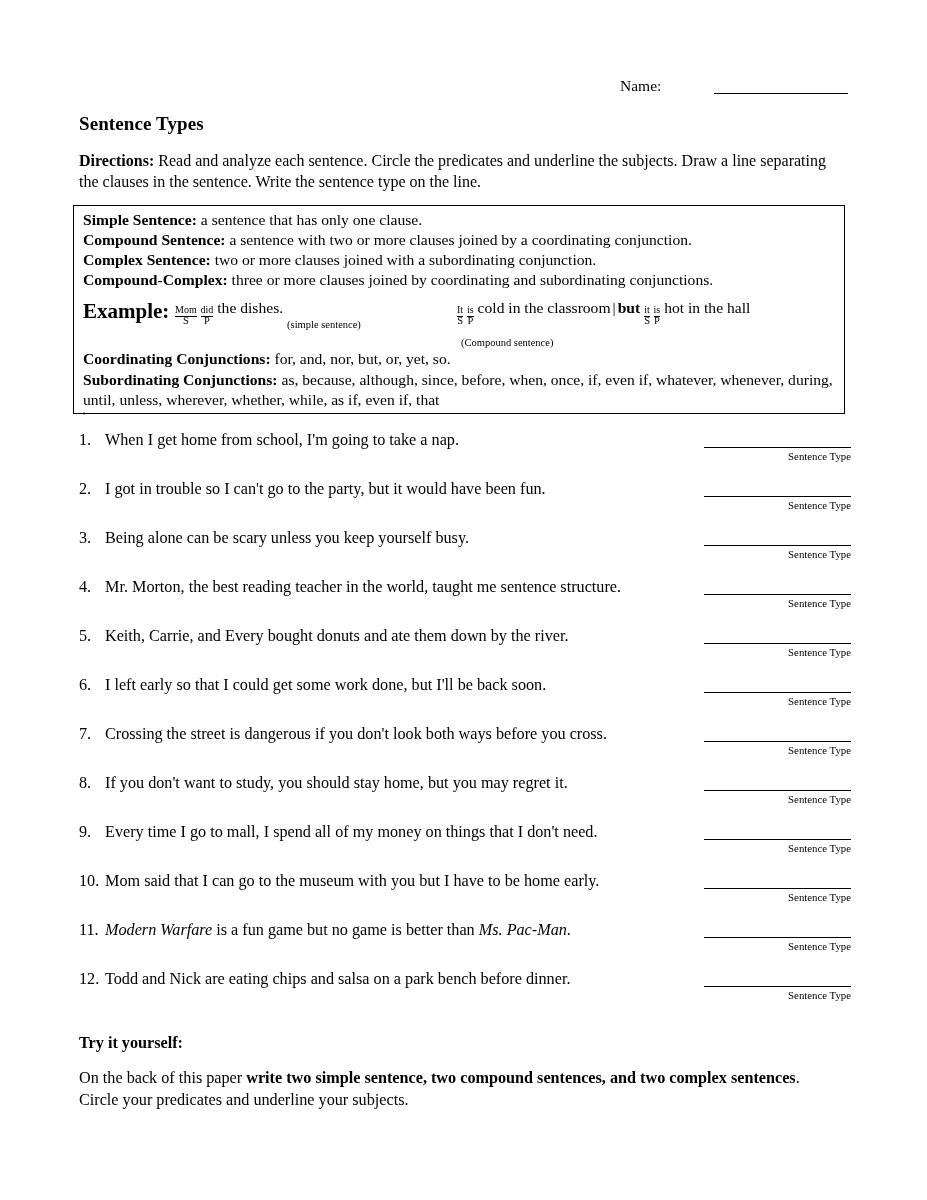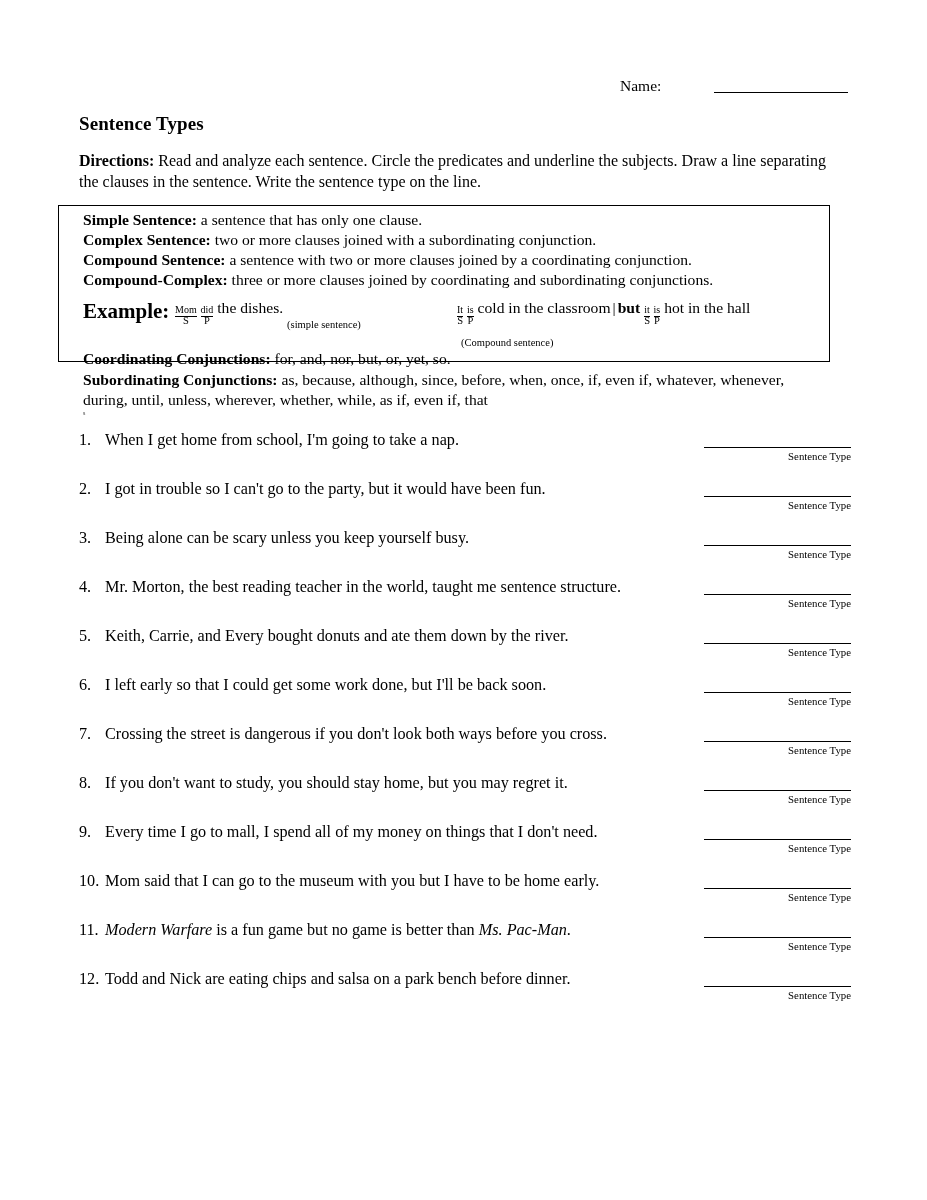--- a/index.html
+++ b/index.html
@@ -22,21 +22,21 @@
     height: 1200px;
   }
 
   
   .name-row {
     position: absolute;
     left: 620px;
     top: 78px;
     width: 228px;
     display: flex;
-    align-items: flex-start;
+    align-items: center;
     gap: 48px;
   }
   .name-label {
     font-size: 15.5px;
     line-height: 1;
     white-space: nowrap;
     padding-bottom: 1px;
   }
   .name-blank {
     flex: 1;
@@ -62,27 +62,27 @@
     top: 150px;
     width: 768px;
     font-size: 16px;
     line-height: 1.32;
   }
   .directions b { font-weight: bold; }
 
   
   .defbox {
     position: absolute;
-    left: 58px;
+    left: 73px;
     top: 205px;
     width: 772px;
-    height: 157px;
+    height: 209px;
     border: 1.6px solid #000;
     box-sizing: border-box;
-    padding: 4px 8px 0 24px;
+    padding: 4px 8px 0 9px;
   }
   .def-line {
     font-size: 15.6px;
     line-height: 1.29;
     white-space: nowrap;
   }
   .def-line b { font-weight: bold; }
 
   
   .example-row {
@@ -234,24 +234,24 @@
   <div class="directions">
     <b>Directions:</b><span> Read and analyze each sentence.  Circle the predicates and underline the subjects.  Draw a line separating the clauses in the sentence.  Write the sentence type on the line.</span>
   </div>
 
   <div class="defbox">
 
     <div class="def-line">
       <b>Simple Sentence:</b><span> a sentence that has only one clause.</span>
     </div>
     <div class="def-line">
+      <b>Compound Sentence:</b><span> a sentence with two or more clauses joined by a coordinating conjunction.</span>
+    </div>
+    <div class="def-line">
       <b>Complex Sentence:</b><span> two or more clauses joined with a subordinating conjunction.</span>
-    </div>
-    <div class="def-line">
-      <b>Compound Sentence:</b><span> a sentence with two or more clauses joined by a coordinating conjunction.</span>
     </div>
     <div class="def-line">
       <b>Compound-Complex:</b><span> three or more clauses joined by coordinating and subordinating conjunctions.</span>
     </div>
 
     <div class="example-row">
       <span class="ex-label">Example:</span>
 
       <span class="ex-a">
         <span class="sp"><span class="word">Mom</span><span class="mark">S</span></span><span class="plain">&nbsp;</span><span class="sp"><span class="word">did</span><span class="mark">P</span></span><span class="plain">&nbsp;</span><span class="plain">the dishes.</span><span class="paren-note">(simple sentence)</span>
@@ -366,14 +366,18 @@
     <div class="q-row">
       <div class="q-text"><span class="num">12.</span><span>Todd and Nick are eating chips and salsa on a park bench before dinner.</span></div>
       <div class="ansline">
         <div class="rule"></div>
         <div class="cap">Sentence Type</div>
       </div>
     </div>
 
   </div>
 
+  <div class="footer">
+    <div class="footer-head">Try it yourself:</div>
+    <div class="footer-body"><span>On the back of this paper </span><b>write two simple sentence, two compound sentences, and two complex sentences</b><span>.  Circle your predicates and underline your subjects.</span></div>
+  </div>
 
 </div>
 
 </body></html>

